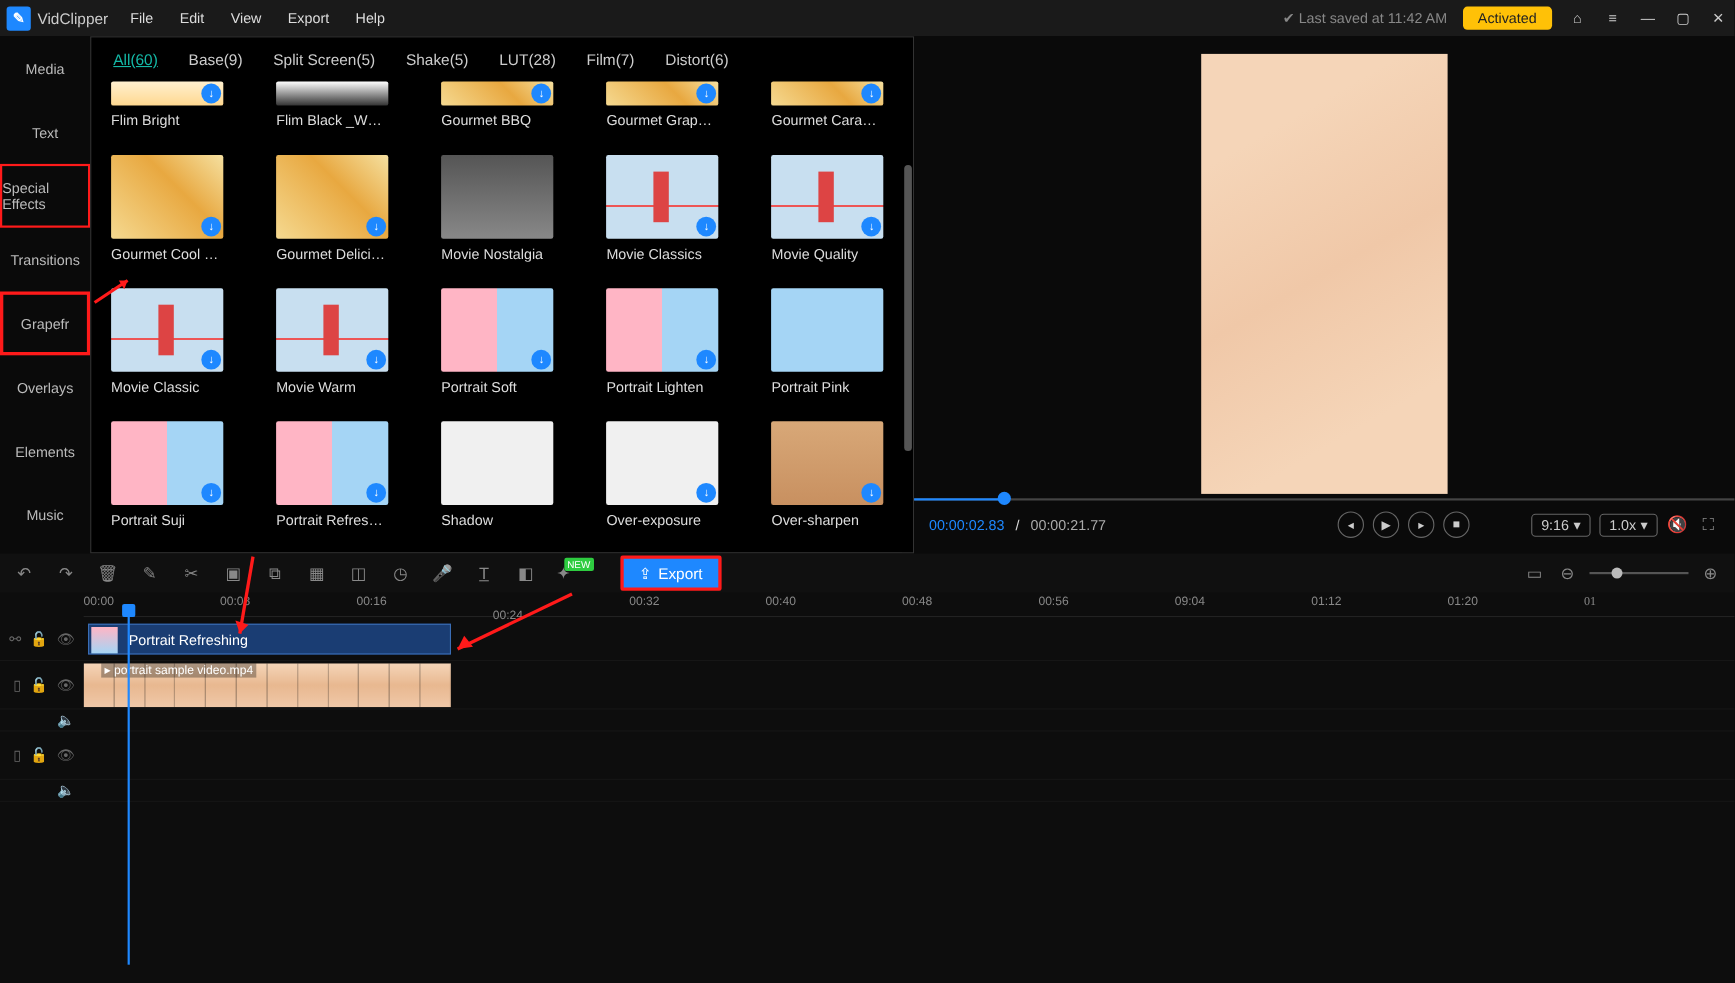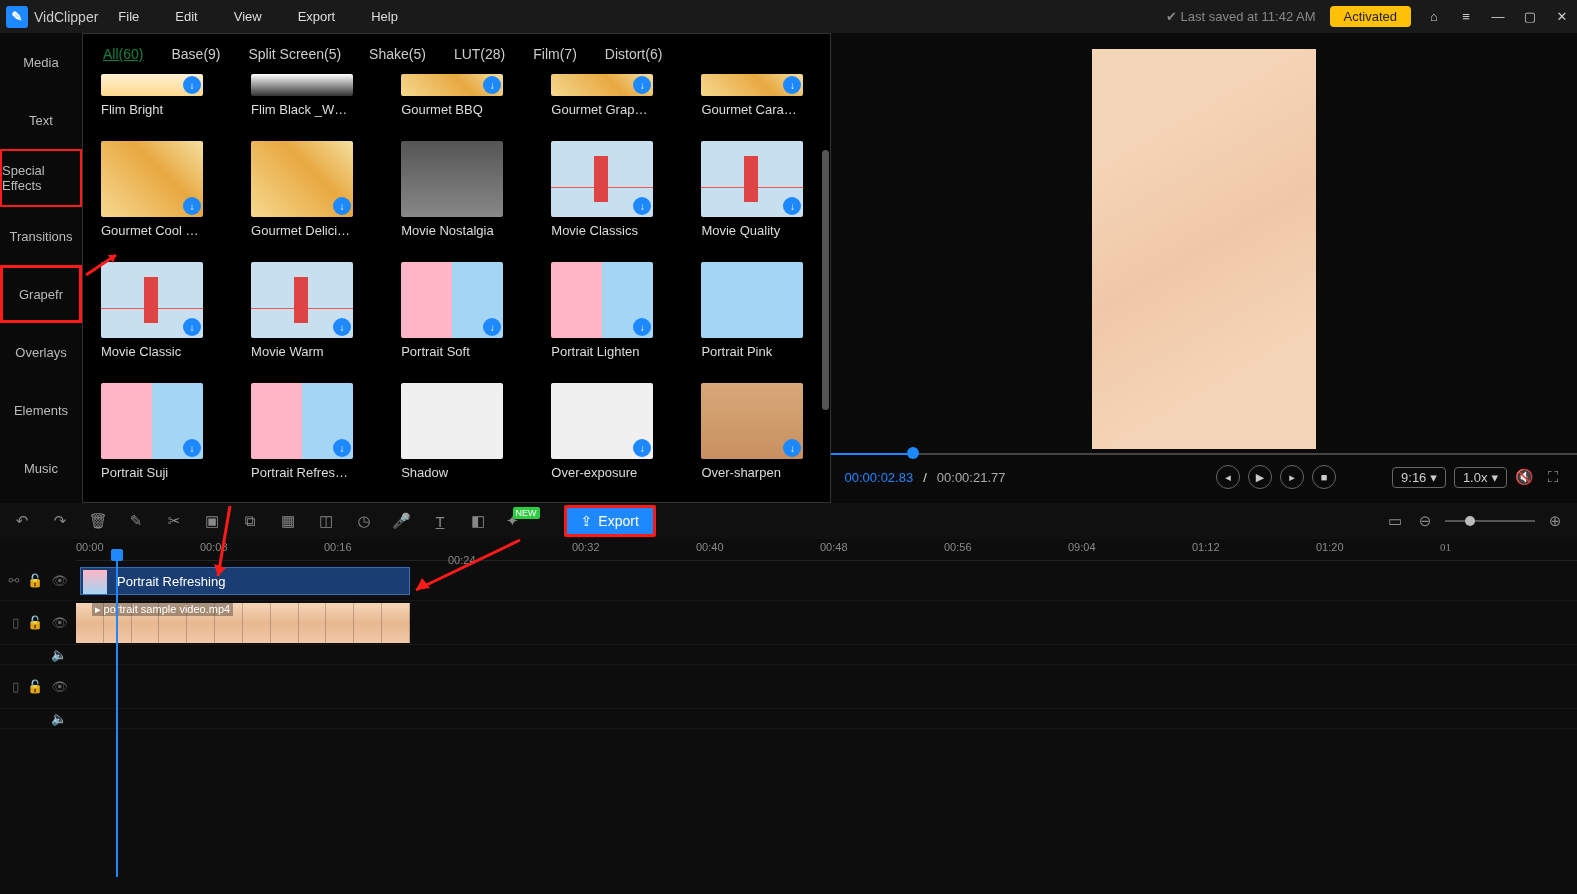--- a/index.html
+++ b/index.html
@@ -2,37 +2,37 @@
 <html><head>
 <meta charset="utf-8">
 <style>
   * { margin: 0; padding: 0; box-sizing: border-box; font-family: 'Segoe UI', Arial, sans-serif; }
   body { width: 1577px; height: 894px; background: #0a0a0a; color: #ddd; overflow: hidden; font-size: 13px; position: relative; }
 
   
   .titlebar { height: 33px; background: #1a1a1a; display: flex; align-items: center; padding: 0 6px; }
   .logo { width: 22px; height: 22px; background: #1e88ff; border-radius: 3px; display: flex; align-items: center; justify-content: center; color: #fff; font-weight: bold; margin-right: 6px; }
   .app-name { color: #ccc; font-size: 14px; margin-right: 20px; }
-  .menubar { display: flex; gap: 36px; }
+  .menubar { display: flex; gap: 24px; }
   .menubar span { color: #ddd; cursor: pointer; }
   .title-right { margin-left: auto; display: flex; align-items: center; gap: 14px; }
   .saved { color: #888; font-size: 13px; }
   .activated { background: #ffc107; color: #222; padding: 3px 14px; border-radius: 4px; font-weight: 500; }
   .winbtn { color: #ccc; width: 18px; text-align: center; }
 
   
   .main { display: flex; height: 470px; }
   .sidebar { width: 82px; background: #0a0a0a; display: flex; flex-direction: column; }
   .side-item { height: 58px; display: flex; align-items: center; justify-content: center; color: #bbb; font-size: 13px; cursor: pointer; }
   .side-item.hl { border: 2px solid #ff1a1a; }
   .side-item.filters { border: 3px solid #ff1a1a; }
 
   .library { flex: 1; background: #000; border: 1px solid #333; display: flex; flex-direction: column; max-width: 750px; }
   .tabs { display: flex; gap: 28px; padding: 12px 20px 8px; font-size: 14px; color: #ccc; }
-  .tabs .active { color: #15803d; text-decoration: underline; }
+  .tabs .active { color: #14b8a6; text-decoration: underline; }
   .grid-wrap { position: relative; flex: 1; overflow: hidden; }
   .grid { display: grid; grid-template-columns: repeat(5, 1fr); gap: 12px 40px; padding: 4px 18px 10px; overflow-y: auto; height: 100%; }
   .thumb { display: flex; flex-direction: column; gap: 6px; }
   .thumb-img { width: 102px; height: 76px; border-radius: 2px; position: relative; }
   .thumb-img.short { height: 22px; }
   .dl-badge { position: absolute; bottom: 2px; right: 2px; width: 18px; height: 18px; background: #1e88ff; border-radius: 50%; display: flex; align-items: center; justify-content: center; color: #fff; font-size: 10px; }
   .thumb-label { font-size: 13px; color: #ddd; width: 102px; overflow: hidden; white-space: nowrap; text-overflow: ellipsis; }
   .scroller { position: absolute; right: 0; top: 0; width: 10px; height: 100%; background: #000; }
   .scroller-thumb { position: absolute; right: 1px; top: 80px; width: 7px; height: 260px; background: #555; border-radius: 4px; }
 

